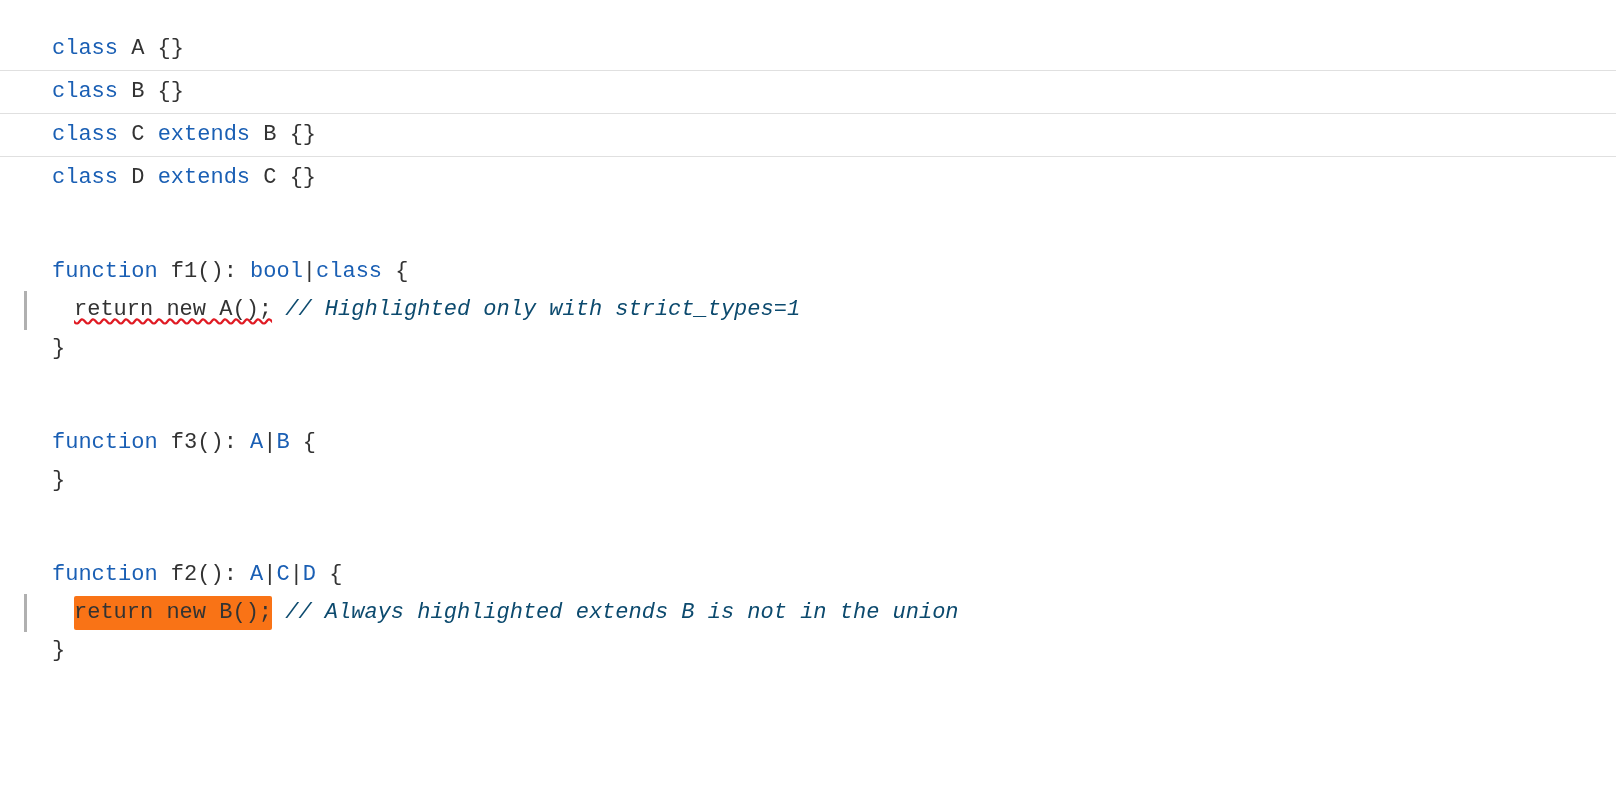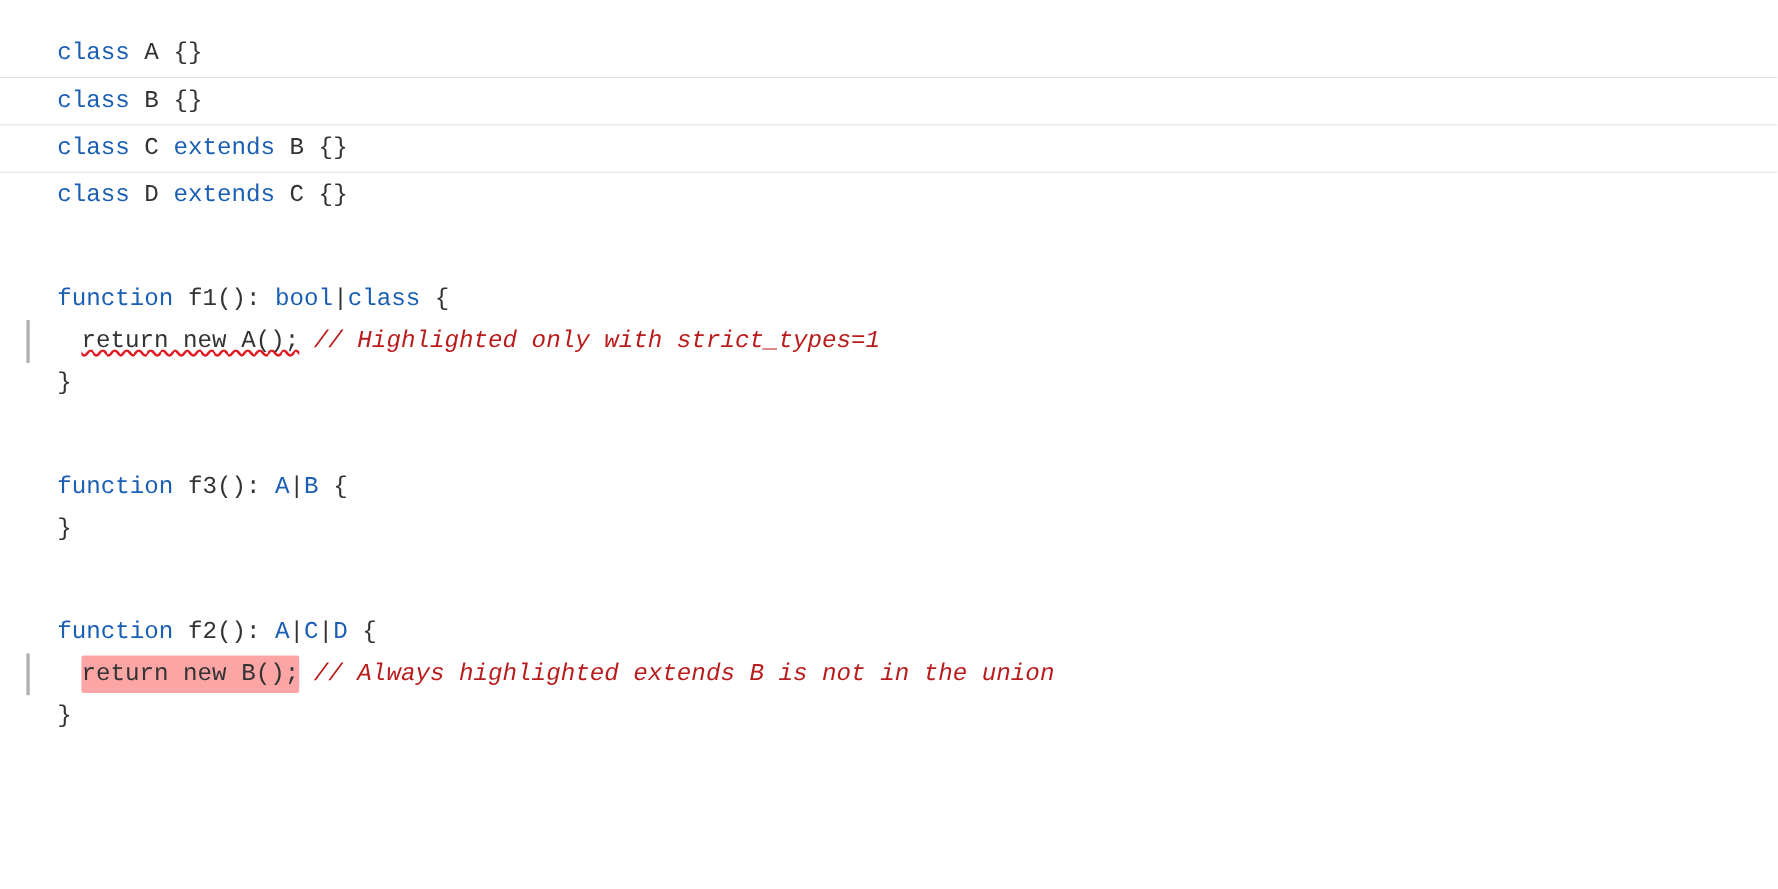--- a/index.html
+++ b/index.html
@@ -50,26 +50,26 @@
     .normal {
       color: #333333;
     }
 
     .type {
       color: #1a5fb4;
       text-align: right;
     }
 
     .comment {
-      color: #b91c1c;
+      color: #0c4a6e;
       font-style: italic;
     }
 
     .highlight-yellow {
-      background-color: #fca5a5;
+      background-color: #f97316;
       border-radius: 2px;
     }
 
     .underline-red {
       text-decoration: underline wavy #e01b24;
       text-decoration-skip-ink: none;
     }
 
     .empty-line {
       height: 28px;

